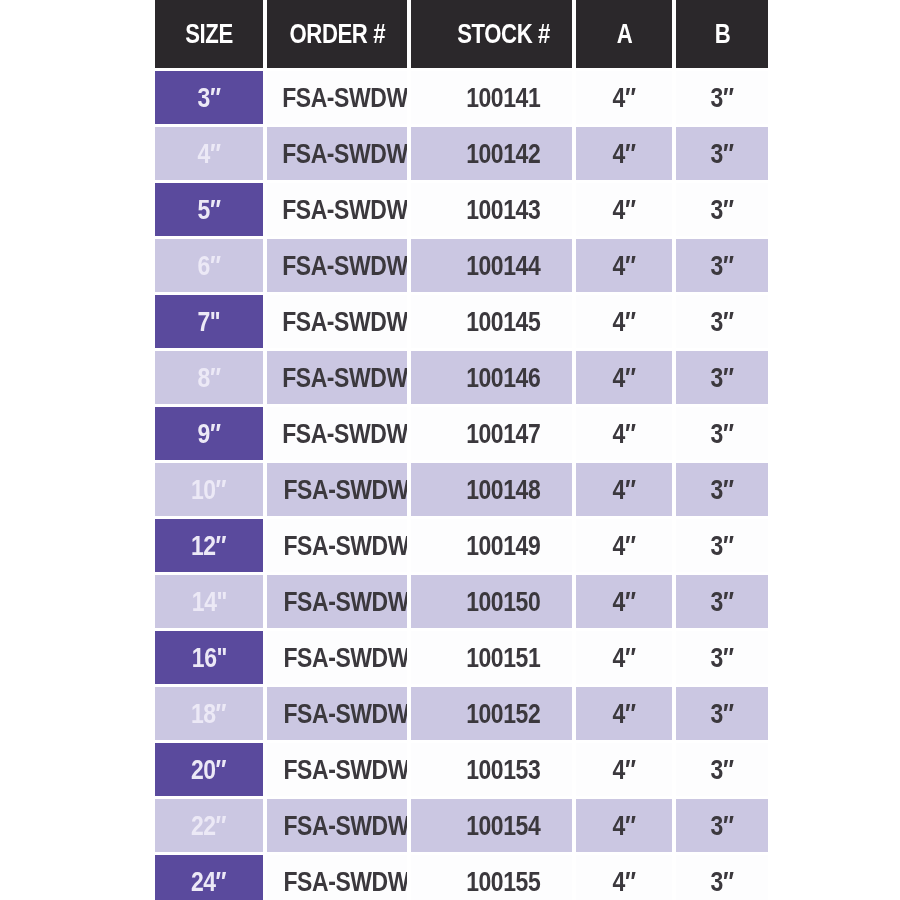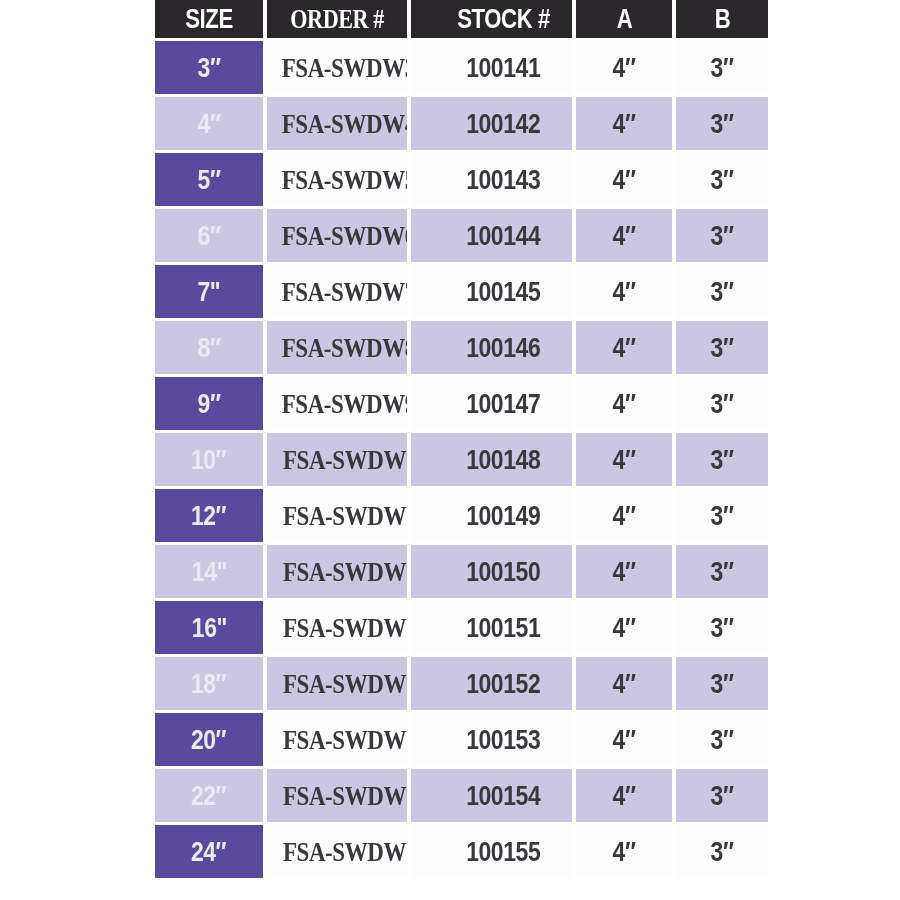--- a/index.html
+++ b/index.html
@@ -27,39 +27,39 @@
   th, td {
     padding: 0;
     margin: 0;
     text-align: center;
     vertical-align: middle;
     overflow: hidden;
   }
   th {
     background: var(--header-bg, #2b282b);
     color: var(--header-text, #ffffff);
-    height: 38px;
+    height: 68px;
     font-size: 27px;
     font-weight: bold;
   }
   td {
     height: 53px;
     font-size: 28px;
     background: var(--row-bg, #fdfdfe);
     color: var(--body-text, #3b383d);
   }
   tr.alt td {
     background: var(--row-alt-bg, #cbc7e2);
   }
   td.size {
     background: var(--size-col-bg, #5a4a9d);
     color: var(--size-text, #ece9f6);
   }
   th:nth-child(1), td:nth-child(1) { width: 108px; }
-  th:nth-child(2), td:nth-child(2) { width: 140px; font-family: Liberation Serif, serif; }
+  th:nth-child(2), td:nth-child(2) { width: 140px; }
   th:nth-child(3), td:nth-child(3) { width: 137px; padding-left: 24px; }
   th:nth-child(4), td:nth-child(4) { width: 96px;  }
   th:nth-child(5), td:nth-child(5) { width: 92px;  }
   .txt {
     display: inline-block;
     transform: scaleX(0.82);
     transform-origin: center;
     letter-spacing: -0.5px;
     font-weight: bold;
     white-space: nowrap;

